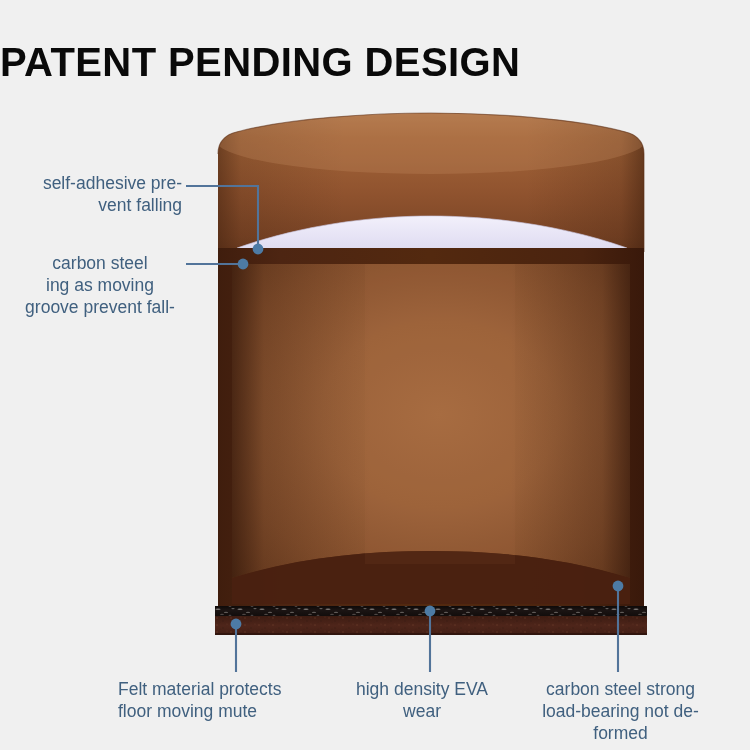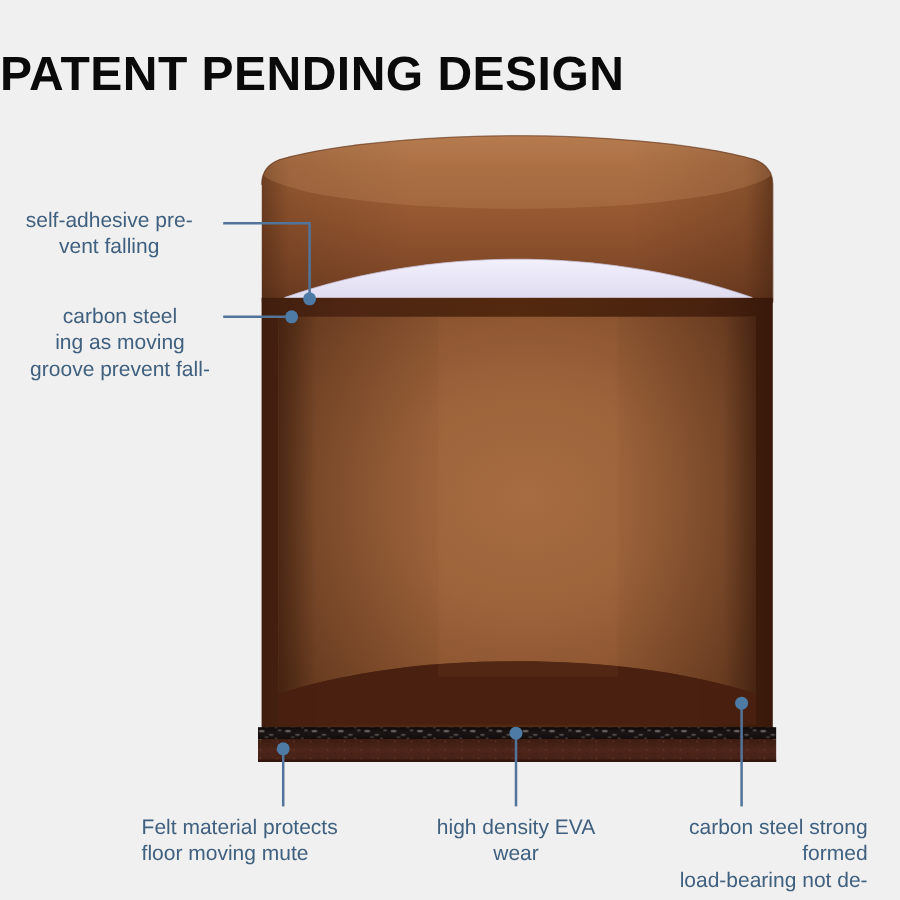--- a/index.html
+++ b/index.html
@@ -53,45 +53,45 @@
     position: absolute;
     color: #40607f;
     font-size: 17.5px;
     line-height: 22px;
     font-family: "Liberation Sans", sans-serif;
   }
   #anno-adhesive {
     left: 0px;
     top: 172px;
     width: 182px;
-    text-align: center;
+    text-align: right;
   }
   #anno-groove {
     left: 0px;
     top: 252px;
     width: 200px;
     text-align: center;
   }
   #anno-felt {
     left: 118px;
     top: 678px;
     width: 230px;
     text-align: left;
   }
   #anno-eva {
-    left: 330px;
+    left: 322px;
     top: 678px;
     width: 200px;
     text-align: center;
   }
   #anno-steel {
     left: 518px;
     top: 678px;
     width: 205px;
-    text-align: right;
+    text-align: center;
   }
 
   
   #leaders {
     position: absolute;
     left: 0;
     top: 0;
     width: 750px;
     height: 750px;
     pointer-events: none;
@@ -277,17 +277,17 @@
     <div>floor moving mute</div>
   </div>
 
   <div class="anno" id="anno-eva">
     <div>high density EVA</div>
     <div>wear</div>
   </div>
 
   <div class="anno" id="anno-steel">
     <div>carbon steel strong</div>
+    <div>load-bearing not de-</div>
     <div>formed</div>
-    <div>load-bearing not de-</div>
   </div>
 
 </div>
 
 </body></html>

